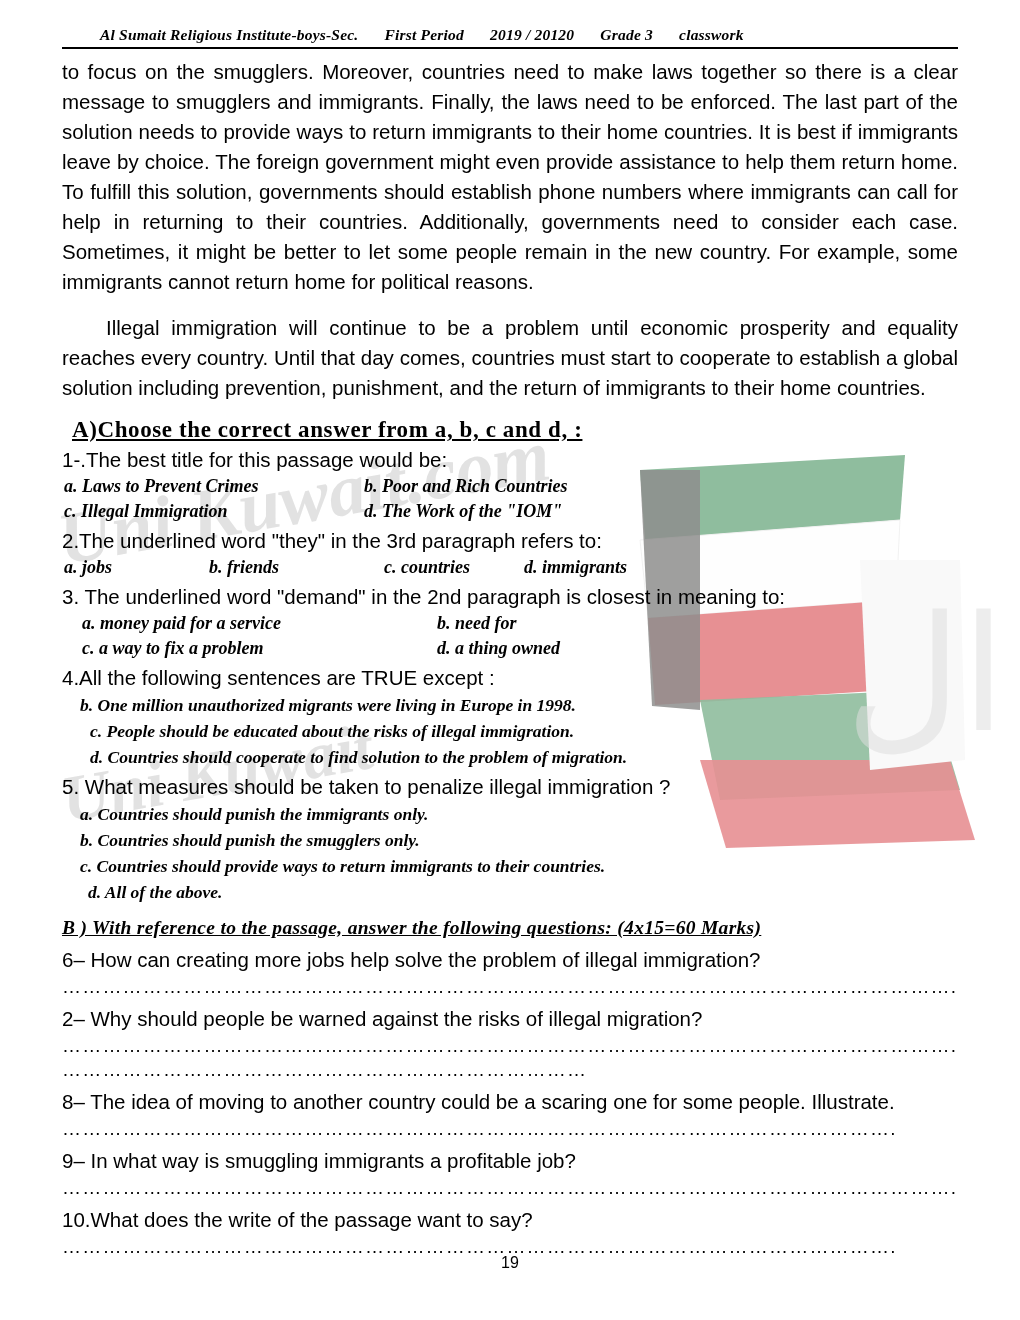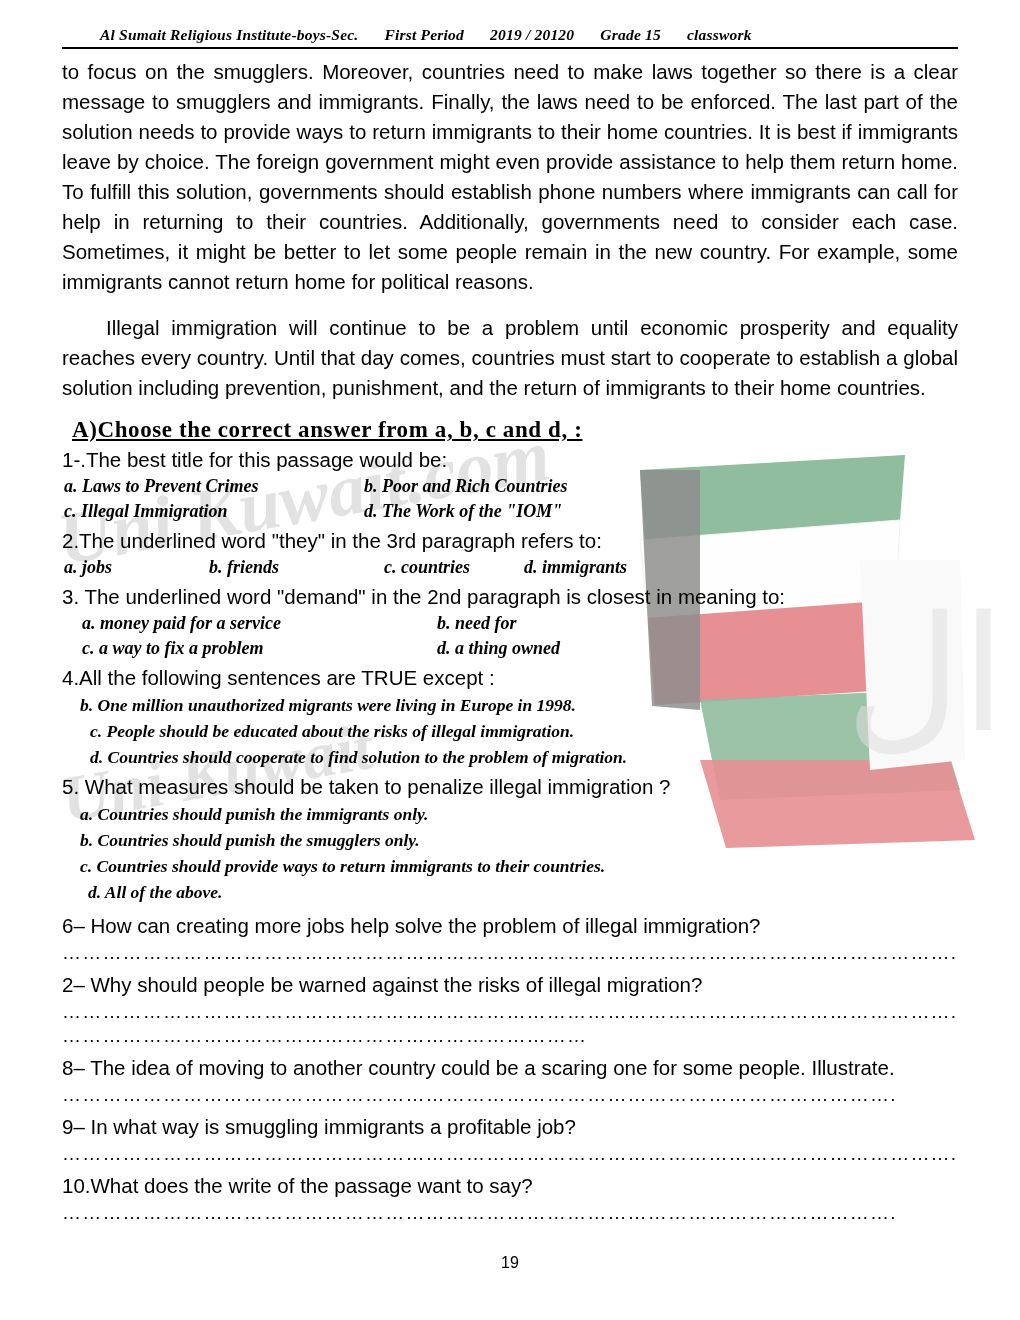--- a/index.html
+++ b/index.html
@@ -153,21 +153,21 @@
     </g>
   </svg>
 </div>
 
 <div class="page">
 
   <div class="doc-header">
     <span class="seg">Al Sumait Religious Institute-boys-Sec.</span>
     <span class="seg">First Period</span>
     <span class="seg">2019 / 20120</span>
-    <span class="seg">Grade 15</span>
+    <span class="seg">Grade 3</span>
     <span class="seg">classwork</span>
   </div>
 
   <p class="para">to focus on the smugglers. Moreover, countries need to make laws together so there is a clear message to smugglers and immigrants. Finally, the laws need to be enforced. The last part of the solution needs to provide ways to return immigrants to their home countries. It is best if immigrants leave by choice. The foreign government might even provide assistance to help them return home. To fulfill this solution, governments should establish phone numbers where immigrants can call for help in returning to their countries. Additionally, governments need to consider each case. Sometimes, it might be better to let some people remain in the new country. For example, some immigrants cannot return home for political reasons.</p>
   <p class="para indent">Illegal immigration will continue to be a problem until economic prosperity and equality reaches every country. Until that day comes, countries must start to cooperate to establish a global solution including prevention, punishment, and the return of immigrants to their home countries.</p>
 
   <div class="section-title">A)Choose the correct answer from a, b, c and d,  :</div>
 
   <div class="q-stem">1-.The best title for this passage would be:</div>
   <div class="opts-row">
@@ -205,20 +205,21 @@
   </div>
 
   <div class="q-stem">5. What measures should be taken to penalize illegal immigration ?</div>
   <div class="opts-stack">
     <div>a. Countries should punish the immigrants only.</div>
     <div>b. Countries should punish the smugglers only.</div>
     <div>c. Countries should provide ways to return immigrants to their countries.</div>
     <div style="margin-left:8px">d. All of the above.</div>
   </div>
 
+  <div class="section-title-b">B ) With reference to the passage, answer the following questions: (4x15=60 Marks)</div>
 
   <div class="q-long">6– How can creating more jobs help solve the problem of illegal immigration?</div>
   <div class="dots">…………………………………………………………………………………………………………………….</div>
 
   <div class="q-long">2– Why should people be warned against the risks of illegal migration?</div>
   <div class="dots">…………………………………………………………………………………………………………………….</div>
   <div class="dots short">……………………………………………………………………</div>
 
   <div class="q-long">8– The idea of moving to another country could be a scaring one for some people. Illustrate.</div>
   <div class="dots">…………………………………………………………………………………………………………….</div>

